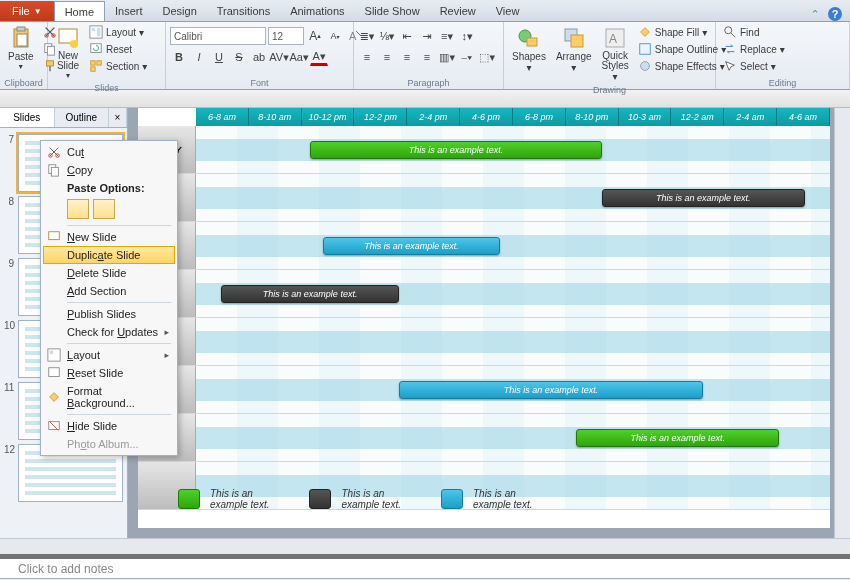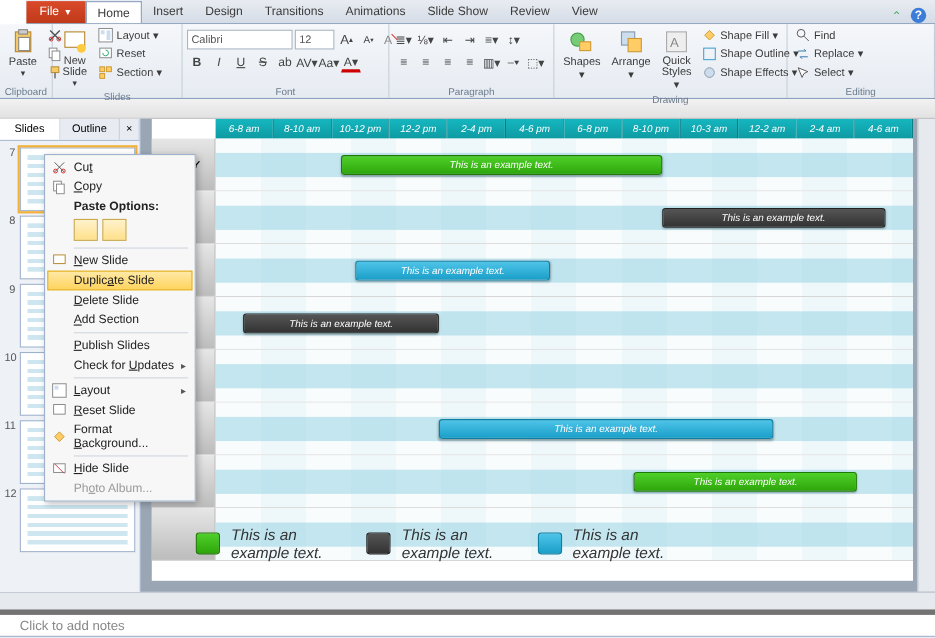--- a/index.html
+++ b/index.html
@@ -1,19 +1,19 @@
 <!DOCTYPE html>
 <html><head>
 <meta charset="utf-8">
 <style>
 * { margin: 0; padding: 0; box-sizing: border-box; font-family: "Segoe UI", Tahoma, sans-serif; }
 body { width: 850px; height: 580px; background: #fff; overflow: hidden; font-size: 11px; position: relative; }
 
 
-.tabbar { height: 22px; background: linear-gradient(#e8ecf2, #d5dce6); display: flex; align-items: flex-end; border-bottom: 1px solid #8ba0bc; margin-left: 24px; }
+.tabbar { height: 22px; background: linear-gradient(#e8ecf2, #d5dce6); display: flex; align-items: flex-end; border-bottom: 1px solid #8ba0bc; }
 .filetab { background: linear-gradient(#d94a2a, #c03a1a); color: #fff; padding: 3px 12px; font-size: 11px; height: 20px; display: flex; align-items: center; cursor: pointer; }
 .ribbontab { padding: 3px 10px; font-size: 11px; color: #3b3b3b; height: 20px; display: flex; align-items: center; cursor: pointer; }
 .ribbontab.active { background: #fff; border: 1px solid #8ba0bc; border-bottom: none; }
 .helpicons { margin-left: auto; display: flex; gap: 6px; padding-right: 8px; }
 .helpicons span { width: 14px; height: 14px; display: inline-flex; align-items: center; justify-content: center; font-size: 11px; color: #4a6; }
 
 
 .ribbon { height: 68px; background: linear-gradient(#f5f7fa, #e6ebf2); border-bottom: 1px solid #8ba0bc; display: flex; }
 .group { border-right: 1px solid #c5cfda; padding: 2px 4px 0 4px; display: flex; flex-direction: column; }
 .group-body { flex: 1; display: flex; align-items: flex-start; gap: 2px; }
@@ -54,21 +54,21 @@
 .timecell { flex: 1; background: linear-gradient(#15b7c0,#0e9aa2); color: #fff; font-size: 9px; display: flex; align-items: center; justify-content: center; border-right: 1px solid #0b7d84; }
 .dayrow { display: flex; height: 48px; border-bottom: 1px solid #d6d6d6; }
 .dayname { width: 58px; background: linear-gradient(#e6e6e6,#bcbcbc); font-size: 9px; font-weight: bold; display: flex; align-items: center; padding-left: 4px; border-right: 1px solid #aaa; }
 .daycells { flex: 1; position: relative; background: repeating-linear-gradient(90deg, #f8fcfd 0 41px, #eef7fa 41px 82px); }
 .daycells::before { content: ""; position: absolute; left: 0; right: 0; top: 50%; height: 22px; transform: translateY(-50%); background: linear-gradient(90deg, rgba(160,215,230,.6), rgba(160,215,230,.6)); }
 .bar { position: absolute; height: 18px; top: 50%; transform: translateY(-50%); border-radius: 3px; color: #fff; font-size: 9px; display: flex; align-items: center; justify-content: center; box-shadow: 0 1px 2px rgba(0,0,0,.3); }
 .bar.green { background: linear-gradient(#4fd02a,#2ea60a); border: 1px solid #1e7a05; }
 .bar.dark  { background: linear-gradient(#555,#333); border: 1px solid #222; }
 .bar.blue  { background: linear-gradient(#4fc4e8,#1a9fc9); border: 1px solid #0d7fa3; }
 .legend { position: absolute; left: 40px; right: 20px; bottom: 18px; display: flex; gap: 40px; }
-.legend .item { display: flex; align-items: center; gap: 10px; font-size: 14px; color: #333; }
+.legend .item { display: flex; align-items: center; gap: 10px; font-size: 10px; color: #333; }
 .legend .sw { width: 22px; height: 20px; border-radius: 3px; }
 .legend .sw.green { background: linear-gradient(#4fd02a,#2ea60a); border: 1px solid #1e7a05; }
 .legend .sw.dark  { background: linear-gradient(#555,#333); border: 1px solid #222; }
 .legend .sw.blue  { background: linear-gradient(#4fc4e8,#1a9fc9); border: 1px solid #0d7fa3; }
 
 
 .vscroll { position: absolute; right: 0; top: 0; bottom: 0; width: 16px; background: #e6e9ed; border-left: 1px solid #c0c8d2; }
 .hscroll { height: 16px; background: #e6e9ed; border-top: 1px solid #c0c8d2; }
 
 

